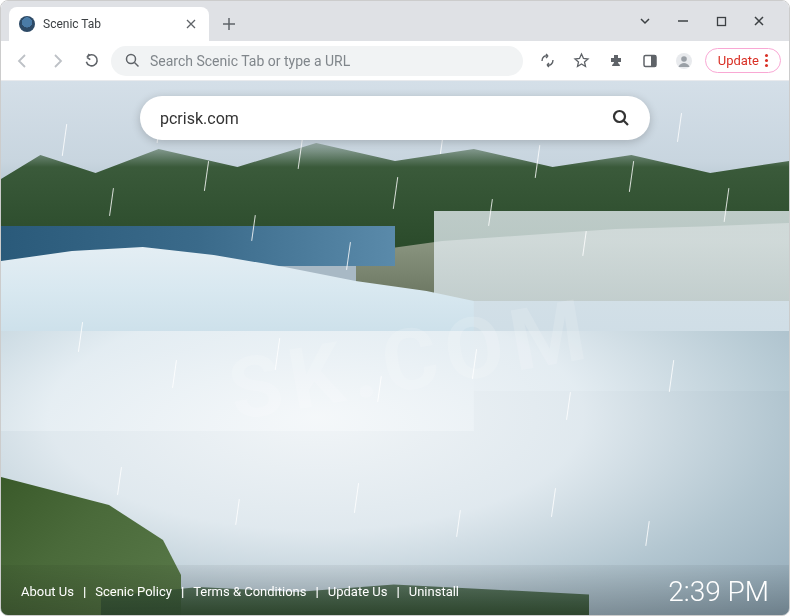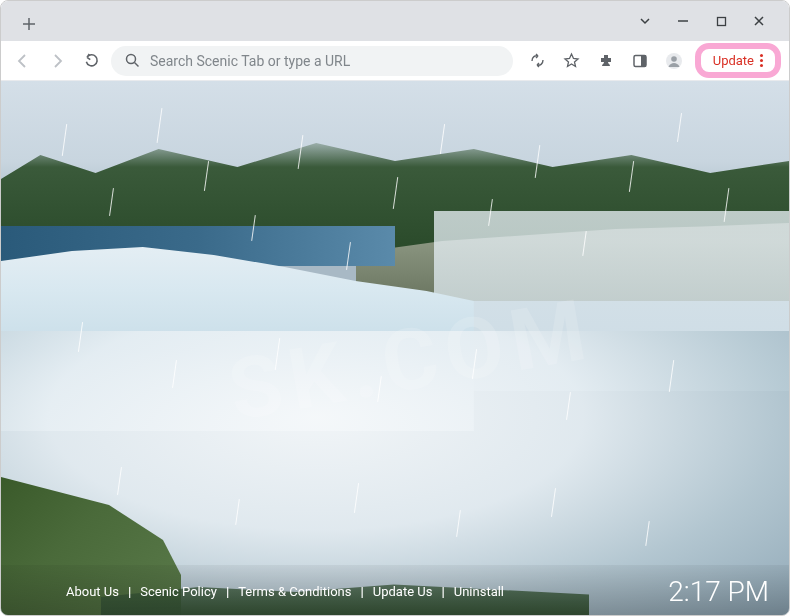--- a/index.html
+++ b/index.html
@@ -17,21 +17,21 @@
     .wc { width: 24px; height: 24px; display: flex; align-items: center; justify-content: center; color: #3c4043; cursor: pointer; }
     
     
     .toolbar { height: 40px; background: #fff; border-bottom: 1px solid #e8eaed; display: flex; align-items: center; padding: 0 8px; gap: 6px; }
     .nav-btn { width: 28px; height: 28px; display: flex; align-items: center; justify-content: center; color: #5f6368; cursor: pointer; border-radius: 50%; }
     .nav-btn.disabled { color: #bdc1c6; }
     .omnibox { flex: 1; height: 30px; background: #f1f3f4; border-radius: 15px; display: flex; align-items: center; padding: 8px 14px; gap: 10px; color: #80868b; font-size: 14px; }
     .omnibox-icon { color: #5f6368; display: flex; }
     .toolbar-right { display: flex; align-items: center; gap: 8px; padding-left: 6px; }
     .tr-btn { width: 26px; height: 26px; display: flex; align-items: center; justify-content: center; color: #5f6368; cursor: pointer; }
-    .update-btn { border: 6px solid #f9a8d4; color: #d93025; font-size: 13px; padding: 4px 12px; border-radius: 14px; display: flex; align-items: center; gap: 6px; cursor: pointer; background: #fff; }
+    .update-btn { border: 1px solid #f9a8d4; color: #d93025; font-size: 13px; padding: 4px 12px; border-radius: 14px; display: flex; align-items: center; gap: 6px; cursor: pointer; background: #fff; }
     .update-btn .dots { display: flex; flex-direction: column; gap: 2px; }
     .update-btn .dots span { width: 3px; height: 3px; background: #d93025; border-radius: 50%; }
     
     
     .content { height: calc(616px - 80px); position: relative; overflow: hidden; }
     .bg-sky { position: absolute; inset: 0; background: linear-gradient(to bottom, #d4dfe8 0%, #c8d5df 15%, #a8b9c5 25%); }
     .bg-trees { position: absolute; top: 50px; left: 0; right: 0; height: 120px; background: linear-gradient(to bottom, transparent 0%, #3a5a3a 30%, #2a4a2a 100%); clip-path: polygon(0 40%, 5% 20%, 12% 35%, 20% 15%, 30% 30%, 40% 10%, 50% 25%, 60% 15%, 70% 30%, 80% 20%, 90% 35%, 100% 25%, 100% 100%, 0 100%); }
     .bg-cliff { position: absolute; top: 100px; right: 0; width: 55%; height: 120px; background: linear-gradient(to bottom, #7a8570 0%, #8a9580 50%, #6a7560 100%); clip-path: polygon(0 60%, 20% 50%, 40% 45%, 60% 40%, 80% 38%, 100% 35%, 100% 100%, 0 100%); }
     .bg-water-top { position: absolute; top: 145px; left: 0; width: 50%; height: 40px; background: linear-gradient(to right, #2a5a7a 0%, #3a6a8a 50%, #5a8aaa 100%); }
     .bg-falls { position: absolute; top: 150px; left: 0; width: 60%; height: 200px; background: linear-gradient(180deg, #e8f0f5 0%, #d8e8f0 30%, #c8dde8 60%, #f0f5f8 100%); clip-path: polygon(0 15%, 15% 10%, 30% 8%, 45% 12%, 60% 18%, 75% 25%, 90% 30%, 100% 35%, 100% 100%, 0 100%); }
@@ -47,30 +47,39 @@
     
     .search-overlay { position: absolute; top: 15px; left: 50%; transform: translateX(-50%); width: 510px; height: 44px; background: #fff; border-radius: 22px; display: flex; align-items: center; padding: 0 20px; box-shadow: 0 2px 10px rgba(0,0,0,0.2); }
     .search-input { flex: 1; border: none; outline: none; font-size: 16px; color: #333; background: transparent; }
     .search-go { color: #333; display: flex; cursor: pointer; }
     
     
     .watermark { position: absolute; top: 52%; left: 52%; transform: translate(-50%, -50%) rotate(-10deg); font-size: 85px; font-weight: 700; color: rgba(255,255,255,0.15); letter-spacing: 8px; white-space: nowrap; pointer-events: none; }
     
     
     .footer { position: absolute; bottom: 0; left: 0; right: 0; height: 52px; display: flex; align-items: center; justify-content: space-between; padding: 0 20px; background: linear-gradient(to top, rgba(0,0,0,0.25), rgba(0,0,0,0.05)); }
-    .footer-links { display: flex; align-items: flex-start; color: #fff; font-size: 13px; margin-left: 45px; }
+    .footer-links { display: flex; align-items: flex-start; color: #fff; font-size: 13px; }
     .footer-links a { color: #fff; text-decoration: none; cursor: pointer; }
     .footer-sep { margin: 0 9px; color: #fff; font-weight: bold; }
     .footer-clock { color: #fff; font-size: 28px; font-weight: 300; }
   </style>
 </head>
 <body>
 
 <div class="titlebar">
   <div class="tab-strip">
+    <div class="tab">
+      <div class="tab-favicon"></div>
+      <span class="tab-title">Scenic Tab</span>
+      <span class="tab-close">
+        <svg width="10" height="10" viewBox="0 0 10 10">
+            <path d="M1 1 L9 9 M9 1 L1 9" stroke="currentColor" stroke-width="1.3" fill="none"></path>
+          </svg>
+      </span>
+    </div>
     <div class="new-tab-btn">
       <svg width="14" height="14" viewBox="0 0 14 14">
           <path d="M7 1 V13 M1 7 H13" stroke="currentColor" stroke-width="1.5"></path>
         </svg>
     </div>
   </div>
   <div class="window-controls">
     <div class="wc">
       <svg width="14" height="14" viewBox="0 0 14 14">
           <path d="M3 5 L7 9 L11 5" stroke="currentColor" stroke-width="1.5" fill="none"></path>
@@ -196,28 +205,37 @@
     <div class="r" style="left:15%;top:72%;height:28px"></div>
     <div class="r" style="left:30%;top:78%;height:26px"></div>
     <div class="r" style="left:45%;top:75%;height:30px"></div>
     <div class="r" style="left:58%;top:80%;height:27px"></div>
     <div class="r" style="left:70%;top:76%;height:29px"></div>
     <div class="r" style="left:82%;top:82%;height:25px"></div>
   </div>
 
   <div class="watermark">SK.COM</div>
 
+  <div class="search-overlay">
+    <input class="search-input" type="text" value="pcrisk.com" style="">
+    <span class="search-go">
+      <svg width="18" height="18" viewBox="0 0 18 18">
+          <circle cx="7.5" cy="7.5" r="5.5" stroke="currentColor" stroke-width="2.2" fill="none"></circle>
+          <path d="M11.8 11.8 L16 16" stroke="currentColor" stroke-width="2.2"></path>
+        </svg>
+    </span>
+  </div>
 
   <div class="footer">
     <div class="footer-links">
       <a>About Us</a>
       <span class="footer-sep">|</span>
       <a>Scenic Policy</a>
       <span class="footer-sep">|</span>
       <a>Terms &amp; Conditions</a>
       <span class="footer-sep">|</span>
       <a>Update Us</a>
       <span class="footer-sep">|</span>
       <a>Uninstall</a>
     </div>
-    <div class="footer-clock">2:17 PM</div>
+    <div class="footer-clock">2:39 PM</div>
   </div>
 </div>
 
 </body></html>

